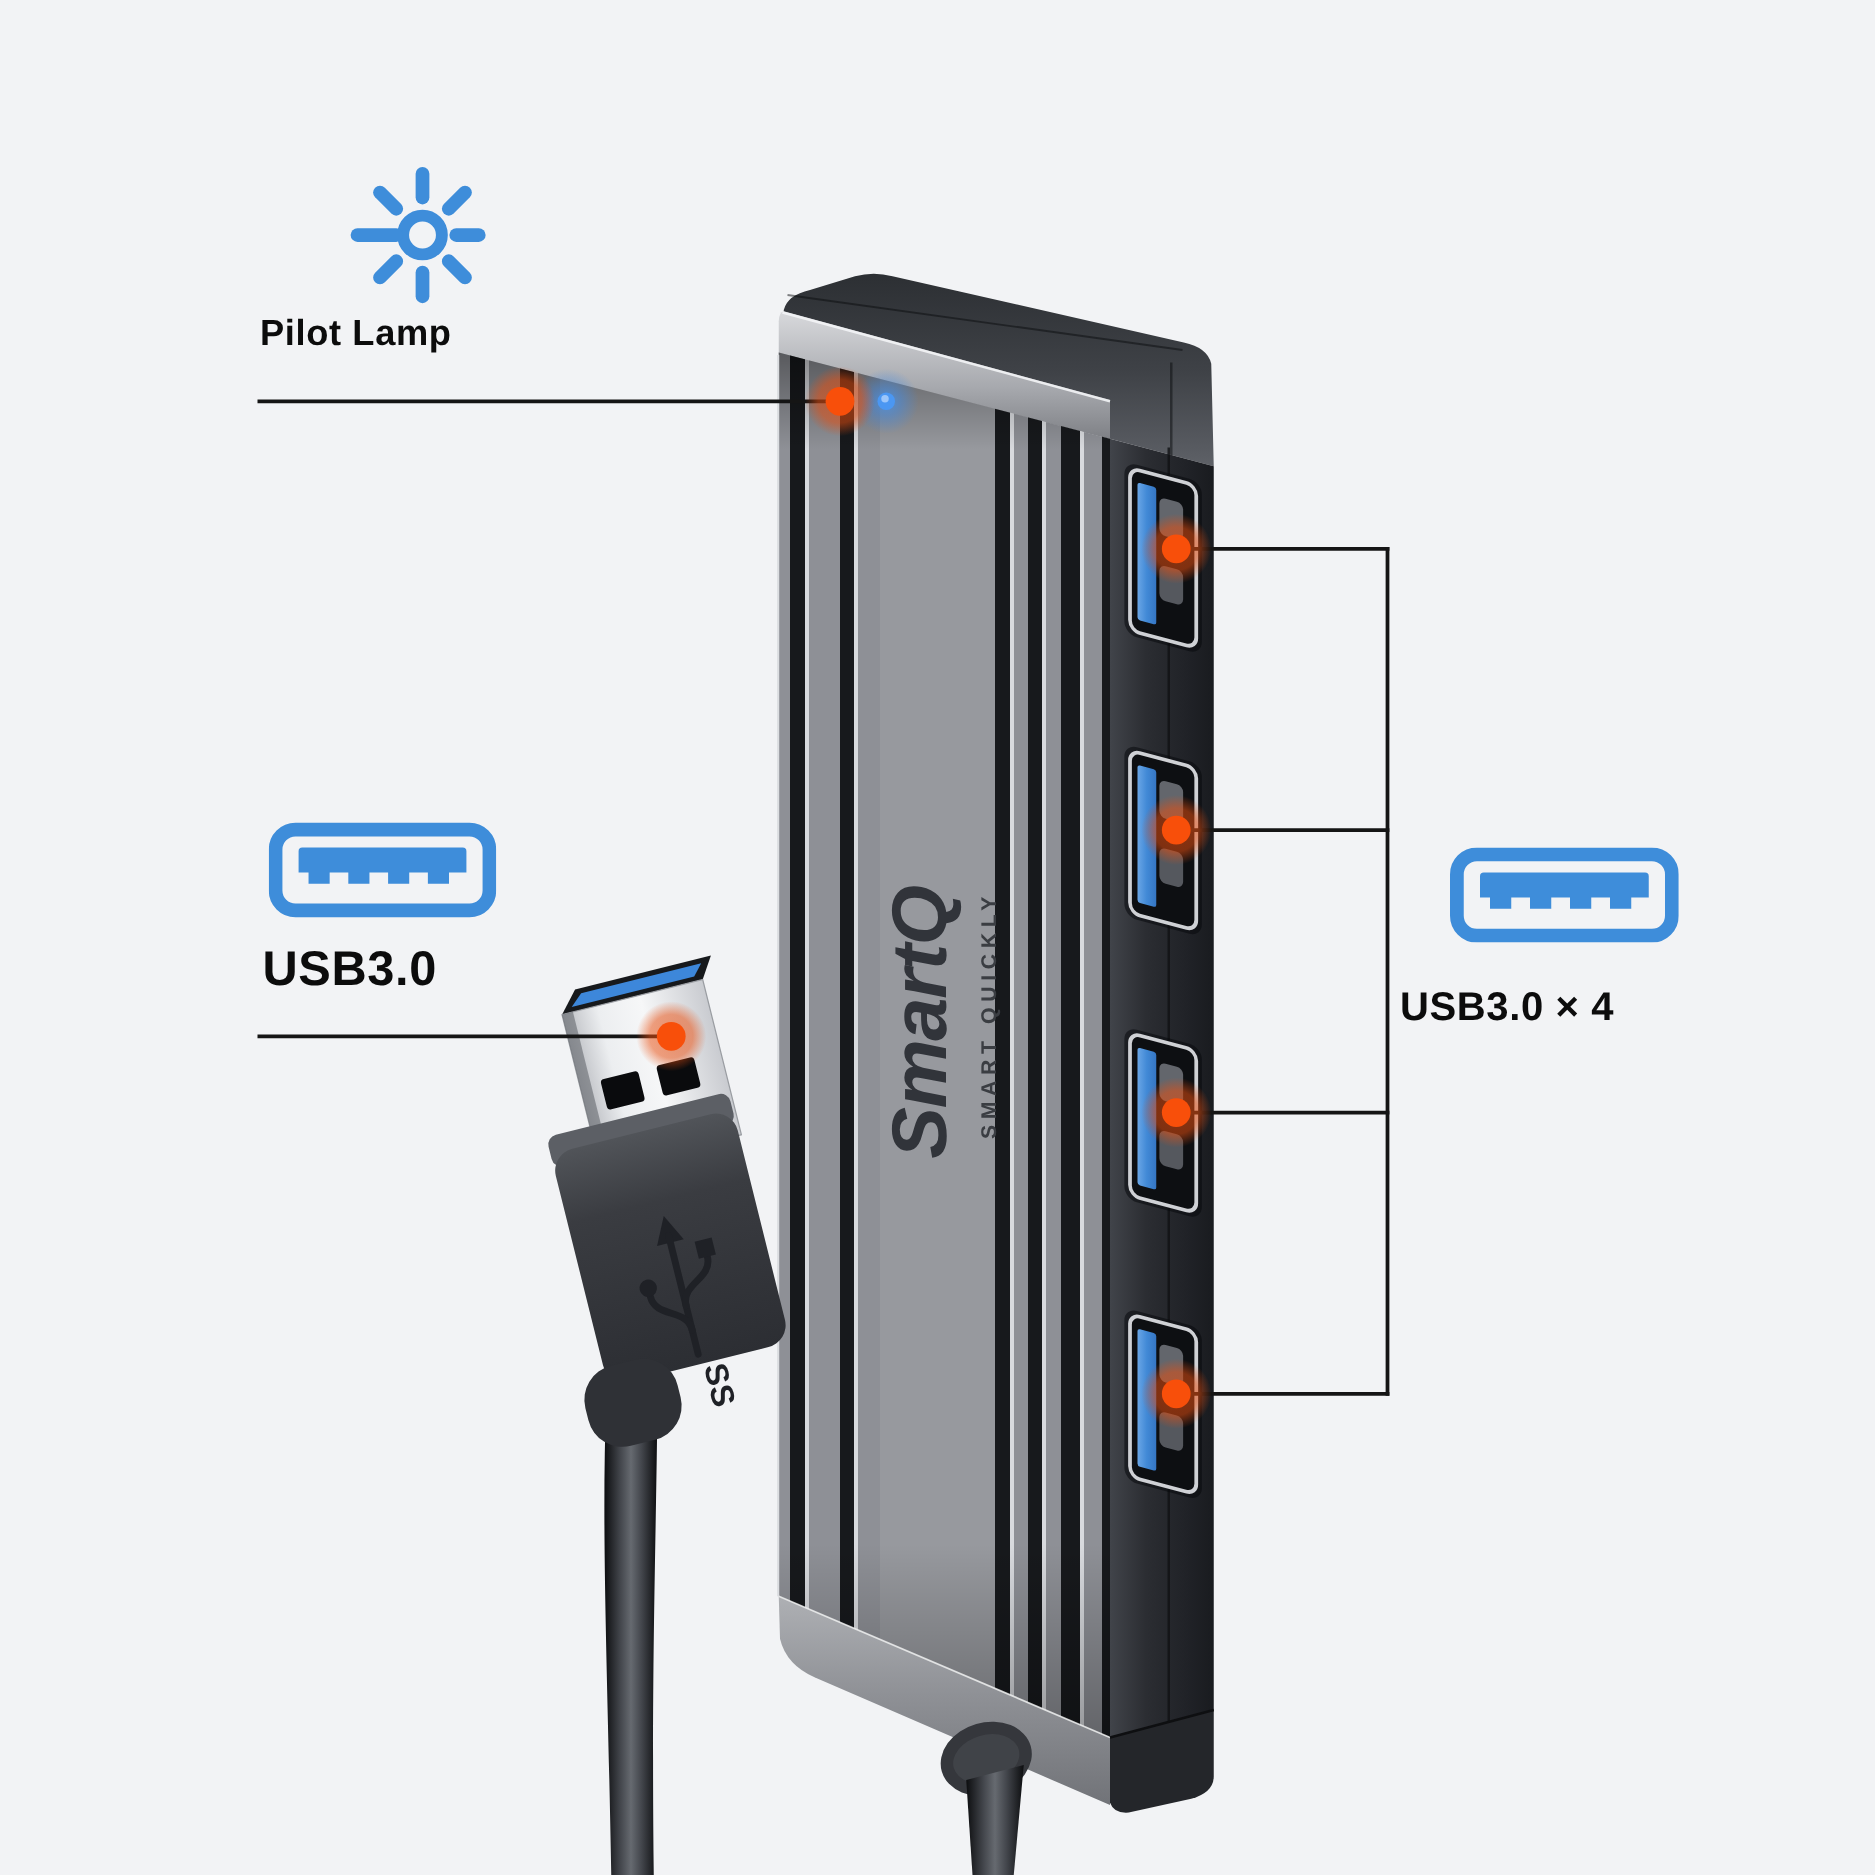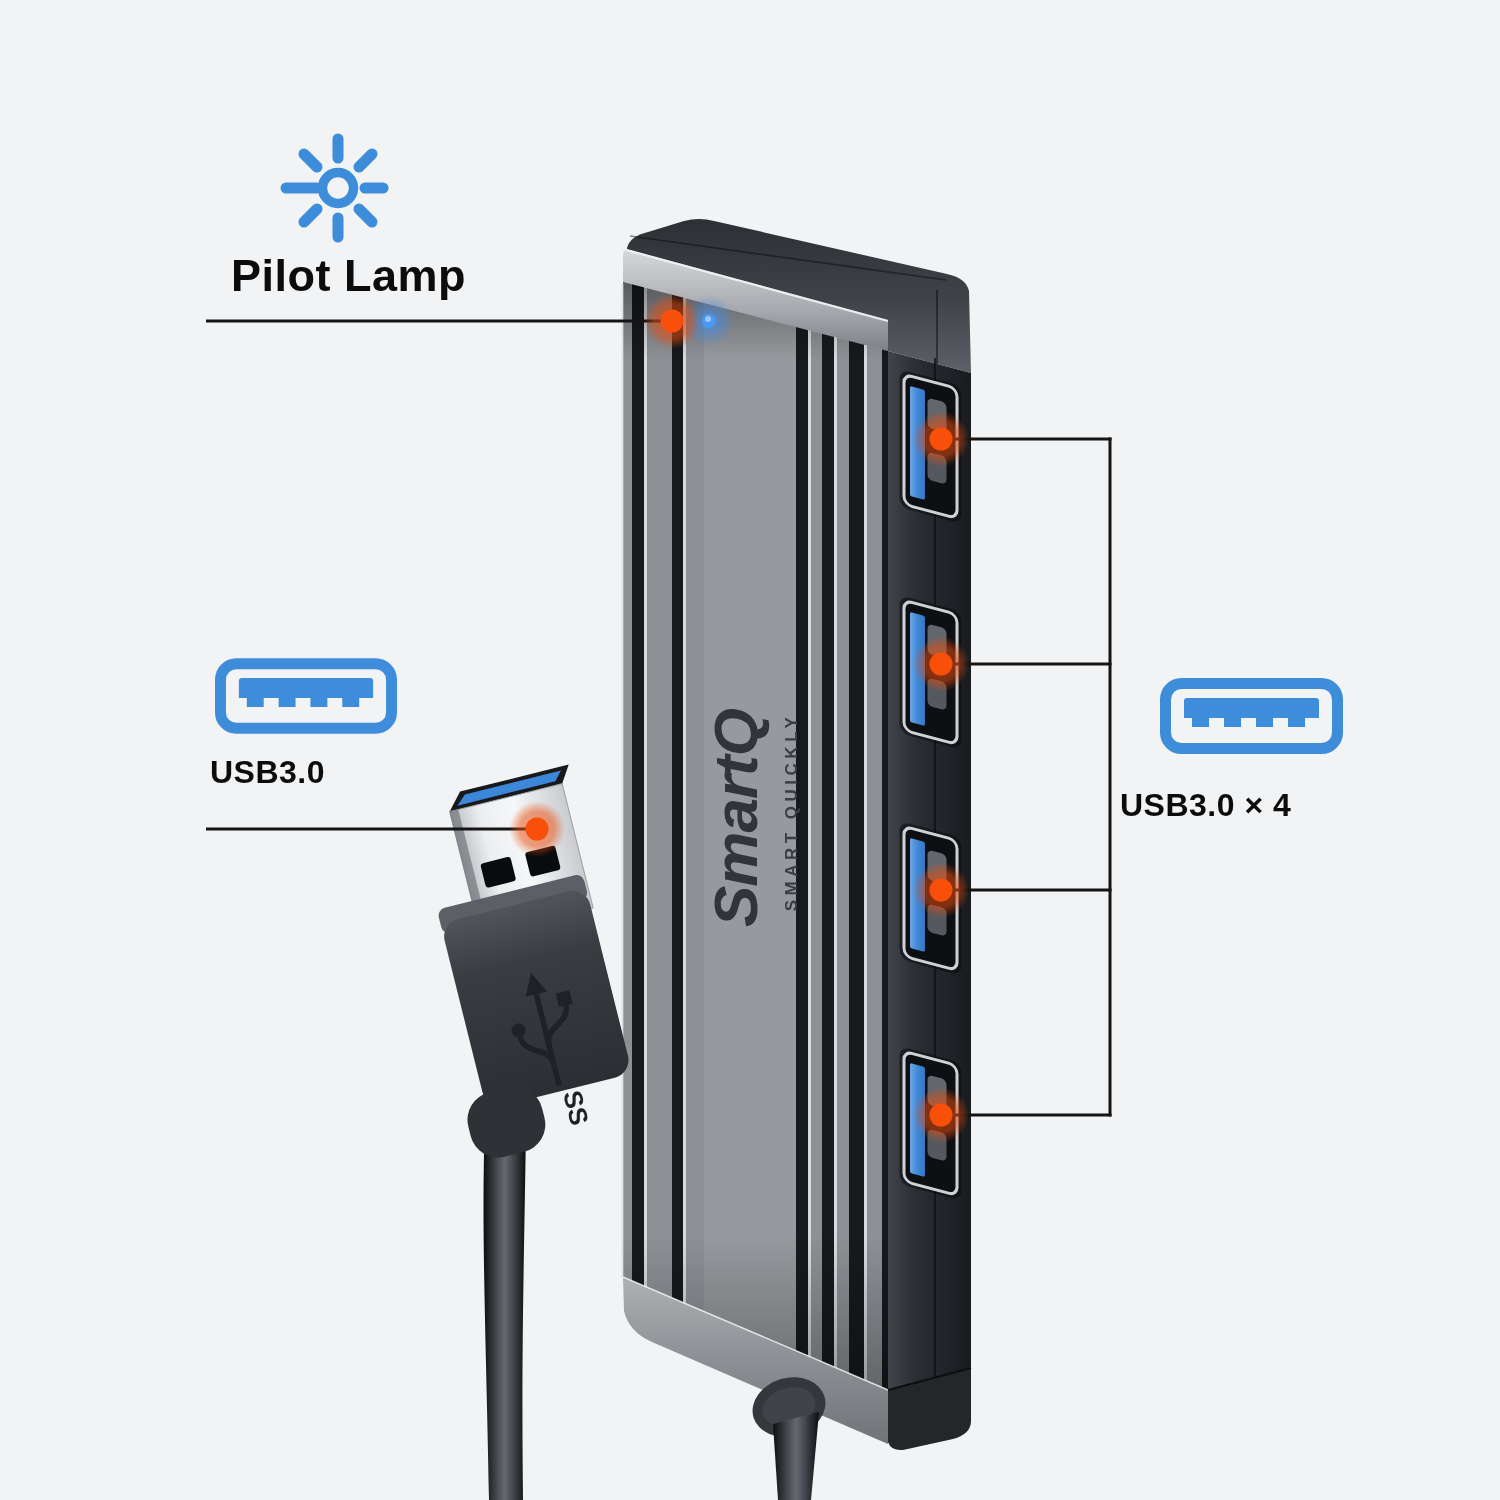--- a/index.html
+++ b/index.html
@@ -12,22 +12,22 @@
   }
   .scene{position:absolute;left:0;top:0;width:1500px;height:1500px;}
   .callout-label{
     position:absolute;
     color:#0c0c0c;
     font-weight:700;
     line-height:1.08;
     letter-spacing:0.5px;
     white-space:nowrap;
   }
-  .lbl-pilot{left:208px;top:252px;font-size:45px;margin-left:23px;}
-  .lbl-usb-left{left:210px;top:755px;font-size:32px;}
+  .lbl-pilot{left:208px;top:252px;font-size:29px;}
+  .lbl-usb-left{left:210px;top:755px;font-size:39px;}
   .lbl-usb-right{left:1120px;top:788px;font-size:32px;}
   .icon-abs{position:absolute;}
   .sun-icon{left:278px;top:128px;width:120px;height:120px;}
   .usb-icon-left{left:215px;top:657px;width:182px;height:78px;}
   .usb-icon-right{left:1160px;top:678px;width:183px;height:76px;}
 </style>
 </head>
 <body>
 
 <div class="stage">

